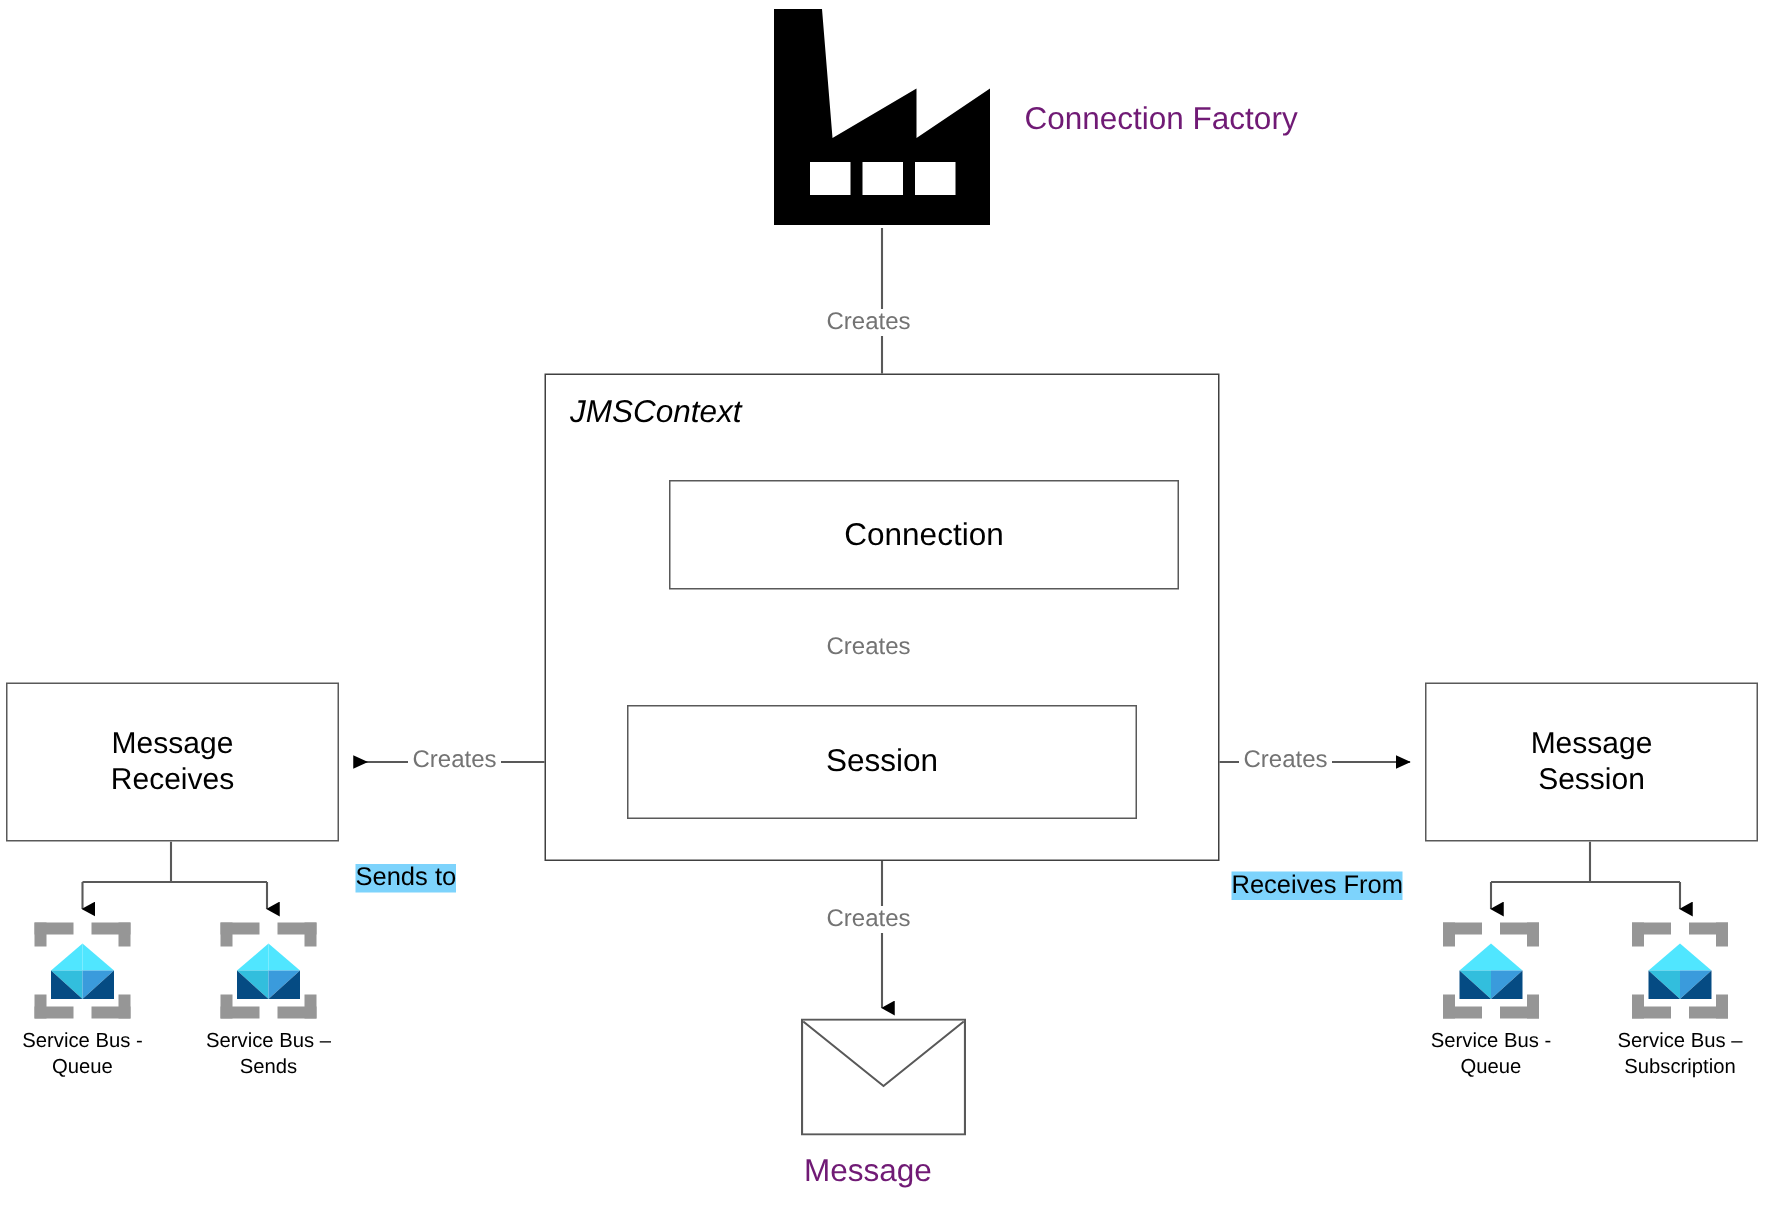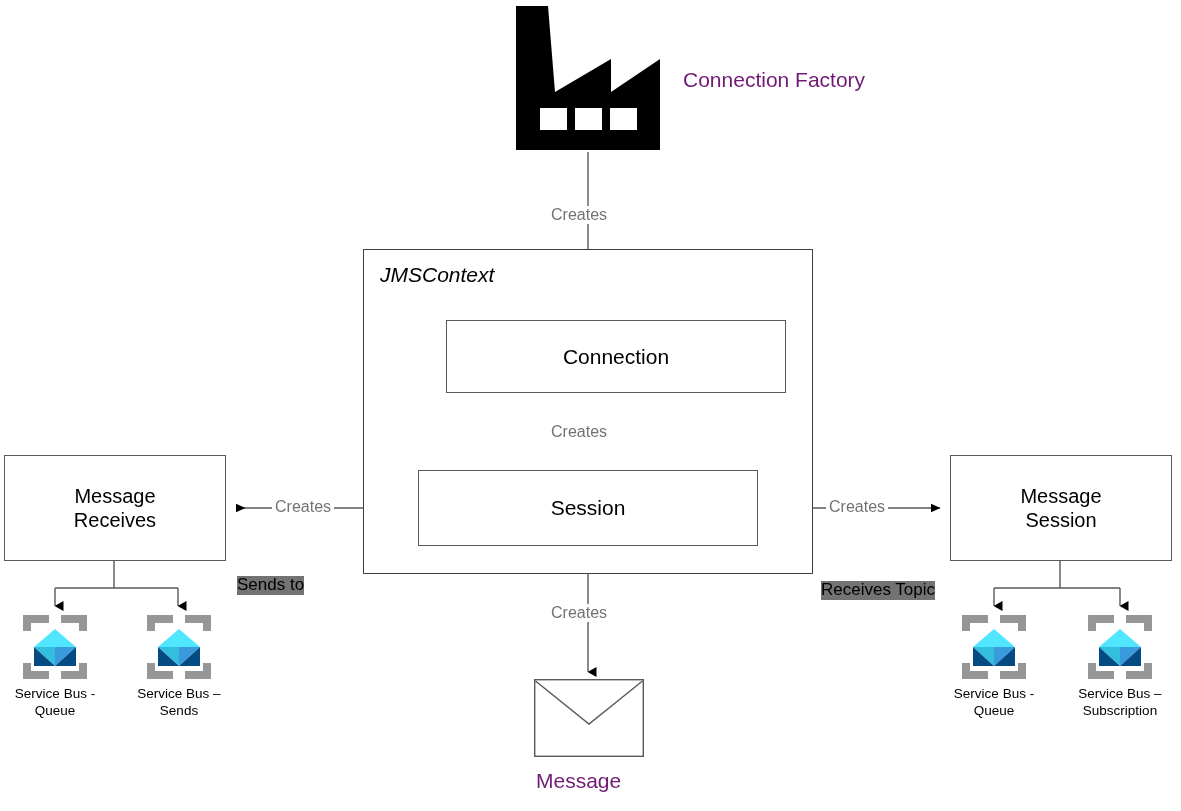--- a/index.html
+++ b/index.html
@@ -67,21 +67,21 @@
     background: #ffffff;
     white-space: nowrap;
     padding: 0 3px;
     line-height: 1.1;
   }
   .free-label {
     position: absolute;
     font-size: 17px;
     color: #000000;
     white-space: nowrap;
-    background: #737373;
+    background: #7dd3fc;
     line-height: 1.1;
   }
   .title-label {
     position: absolute;
     font-size: 21px;
     color: #701a75;
     white-space: nowrap;
   }
 
   .icon-node {
@@ -191,21 +191,21 @@
 
   <div class="node-box mid-label" style="left:950px; top:455px; width:222px; height:106px;">
     <div>
       <div>Message</div>
       <div>Session</div>
     </div>
   </div>
 
   <div class="free-label" style="left:237px; top:576px;">Sends to</div>
 
-  <div class="free-label" style="left:821px; top:581px;">Receives Topic</div>
+  <div class="free-label" style="left:821px; top:581px;">Receives From</div>
 
   <div class="edge-label" style="left:548px; top:604px;">Creates</div>
 
   <div class="envelope-icon" style="left:534px; top:679px;">
     <svg width="110" height="78" viewBox="0 0 110 78" xmlns="http://www.w3.org/2000/svg">
       <rect x="0.7" y="0.7" width="108.6" height="76.6" fill="#ffffff" stroke="#595959" stroke-width="1.4"></rect>
       <path d="M1.5,2 L55,45 L108.5,2" fill="none" stroke="#595959" stroke-width="1.4"></path>
     </svg>
   </div>
   <div class="title-label" style="left:536px; top:769px;">Message</div>

